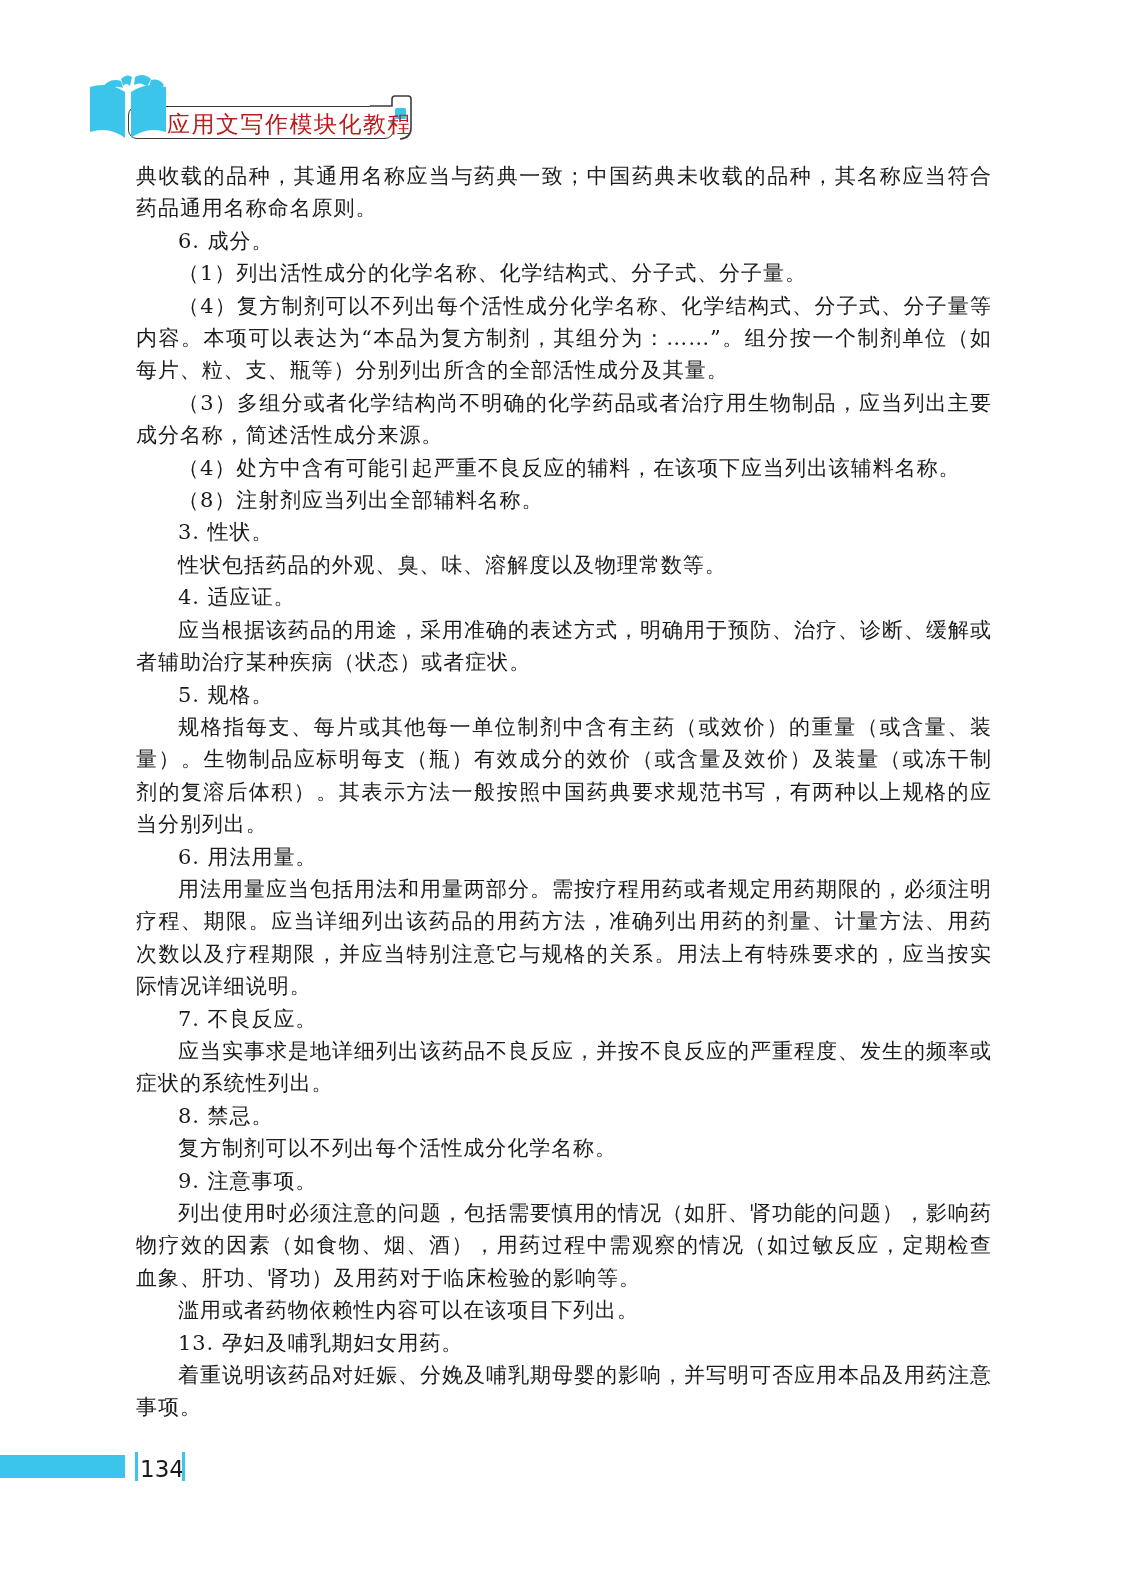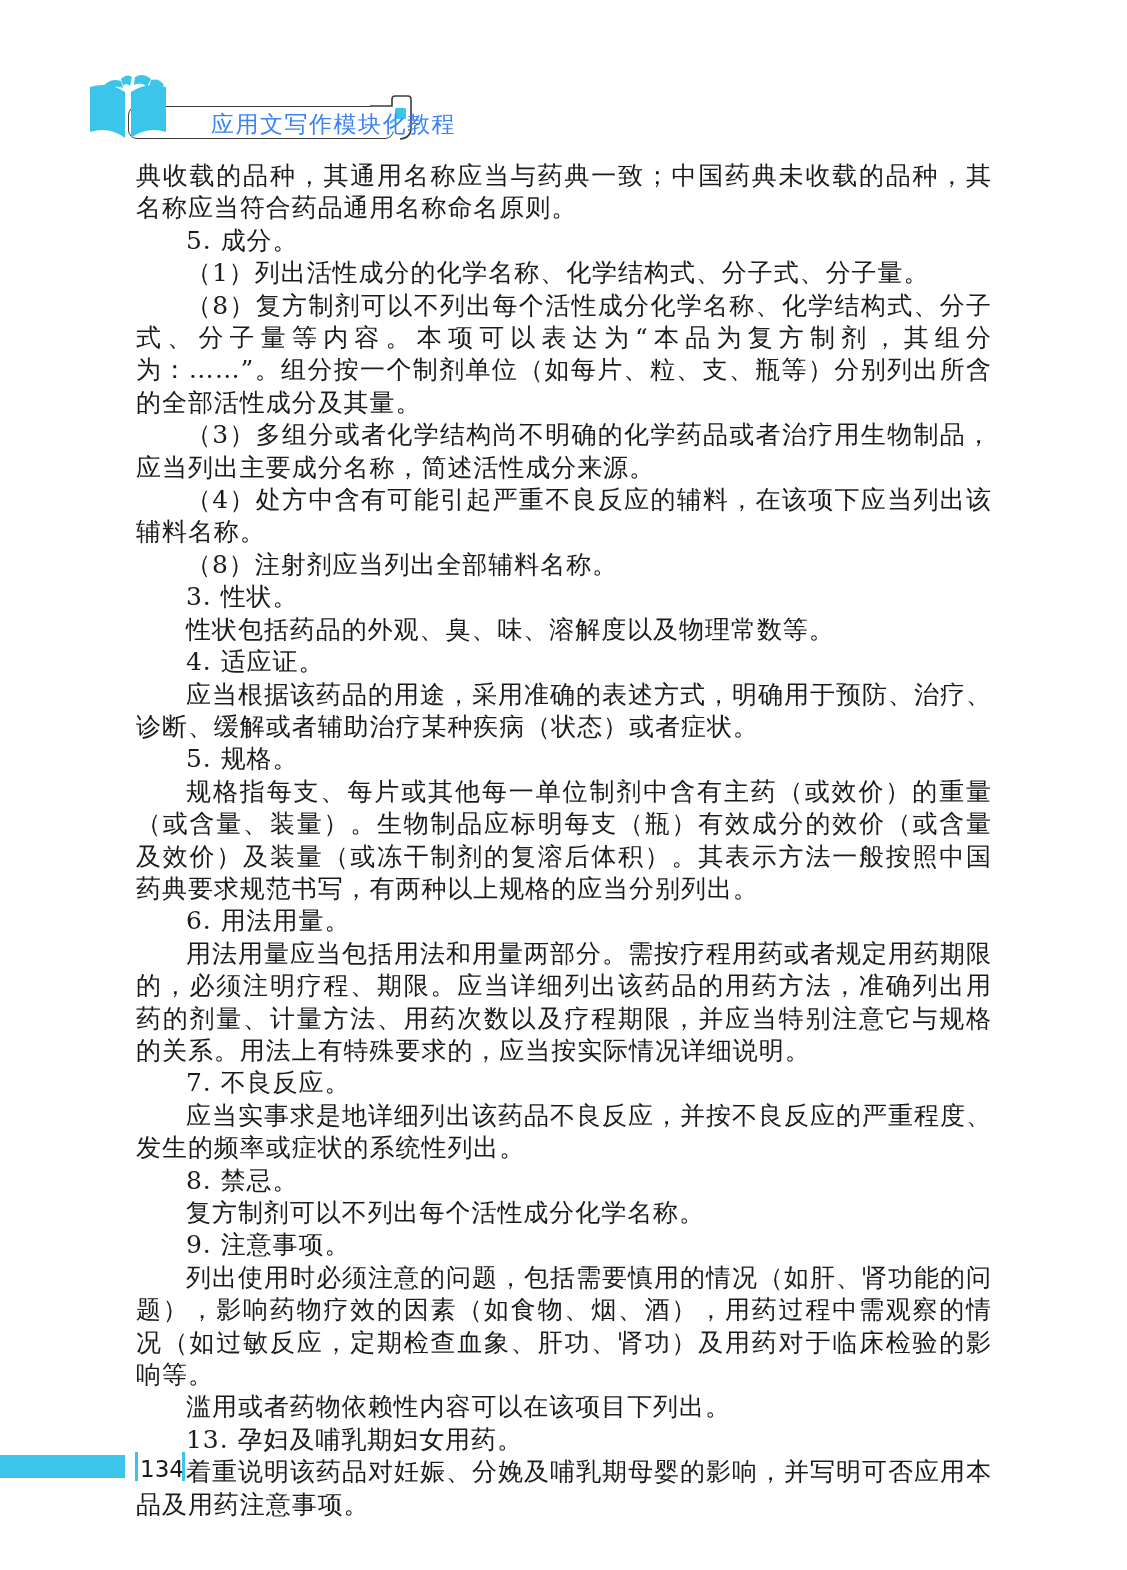--- a/index.html
+++ b/index.html
@@ -26,23 +26,22 @@
     background: #ffffff;
   }
   .header-title {
     position: absolute;
     left: 167px;
     top: 109px;
     font-family: "DejaVu Sans", "Liberation Sans", sans-serif;
     font-size: 23px;
     font-weight: 500;
     letter-spacing: 1.5px;
-    color: #3b82f6;
+    color: #b91c1c;
     white-space: nowrap;
-    padding-left: 44px;
   }
   .book-icon-wrap {
     position: absolute;
     left: 85px;
     top: 74px;
     width: 86px;
     height: 68px;
   }
   .header-step-wrap {
     position: absolute;
@@ -53,21 +52,21 @@
   }
 
   
   .body-text {
     position: absolute;
     left: 136px;
     top: 160px;
     width: 856px;
   }
   .para {
-    font-size: 25px;
+    font-size: 21px;
     line-height: 32.4px;
     letter-spacing: 0.95px;
     text-align: justify;
     text-justify: inter-ideograph;
     color: #1b1b1b;
   }
   .para.indent { text-indent: 2em; }
 
   
   .footer-bar {
@@ -129,23 +128,23 @@
       <path d="M5,13 Q24,7 40,18 L40,64 Q24,52 5,58 Z" fill="#3BC5EA"></path>
 
       <path d="M81,13 Q62,7 46,18 L46,64 Q62,52 81,58 Z" fill="#3BC5EA"></path>
     </svg>
   </div>
 
   <div class="header-title">应用文写作模块化教程</div>
 
   <div class="body-text">
       <p class="para">典收载的品种，其通用名称应当与药典一致；中国药典未收载的品种，其名称应当符合药品通用名称命名原则。</p>
-      <p class="para indent">5. 成分。</p>
+      <p class="para indent">6. 成分。</p>
       <p class="para indent">（1）列出活性成分的化学名称、化学结构式、分子式、分子量。</p>
-      <p class="para indent">（8）复方制剂可以不列出每个活性成分化学名称、化学结构式、分子式、分子量等内容。本项可以表达为“本品为复方制剂，其组分为：……”。组分按一个制剂单位（如每片、粒、支、瓶等）分别列出所含的全部活性成分及其量。</p>
+      <p class="para indent">（4）复方制剂可以不列出每个活性成分化学名称、化学结构式、分子式、分子量等内容。本项可以表达为“本品为复方制剂，其组分为：……”。组分按一个制剂单位（如每片、粒、支、瓶等）分别列出所含的全部活性成分及其量。</p>
       <p class="para indent">（3）多组分或者化学结构尚不明确的化学药品或者治疗用生物制品，应当列出主要成分名称，简述活性成分来源。</p>
       <p class="para indent">（4）处方中含有可能引起严重不良反应的辅料，在该项下应当列出该辅料名称。</p>
       <p class="para indent">（8）注射剂应当列出全部辅料名称。</p>
       <p class="para indent">3. 性状。</p>
       <p class="para indent">性状包括药品的外观、臭、味、溶解度以及物理常数等。</p>
       <p class="para indent">4. 适应证。</p>
       <p class="para indent">应当根据该药品的用途，采用准确的表述方式，明确用于预防、治疗、诊断、缓解或者辅助治疗某种疾病（状态）或者症状。</p>
       <p class="para indent">5. 规格。</p>
       <p class="para indent">规格指每支、每片或其他每一单位制剂中含有主药（或效价）的重量（或含量、装量）。生物制品应标明每支（瓶）有效成分的效价（或含量及效价）及装量（或冻干制剂的复溶后体积）。其表示方法一般按照中国药典要求规范书写，有两种以上规格的应当分别列出。</p>
       <p class="para indent">6. 用法用量。</p>

